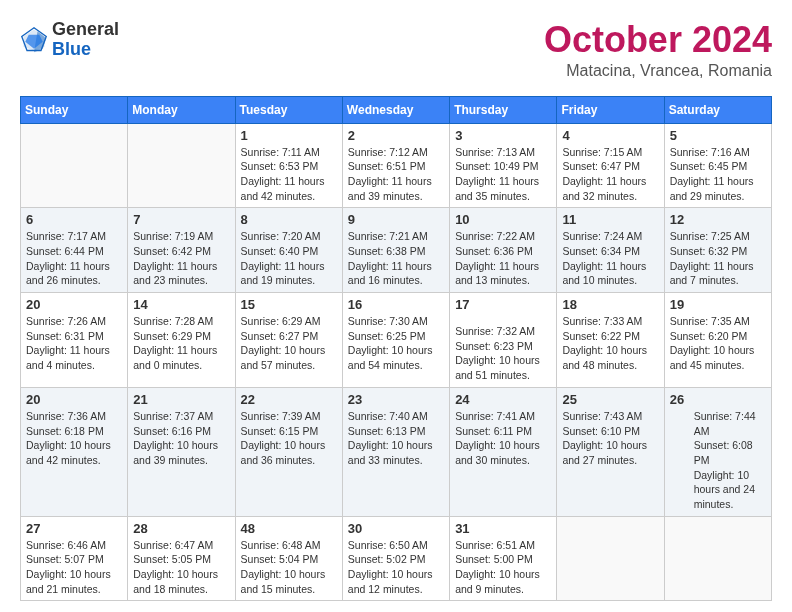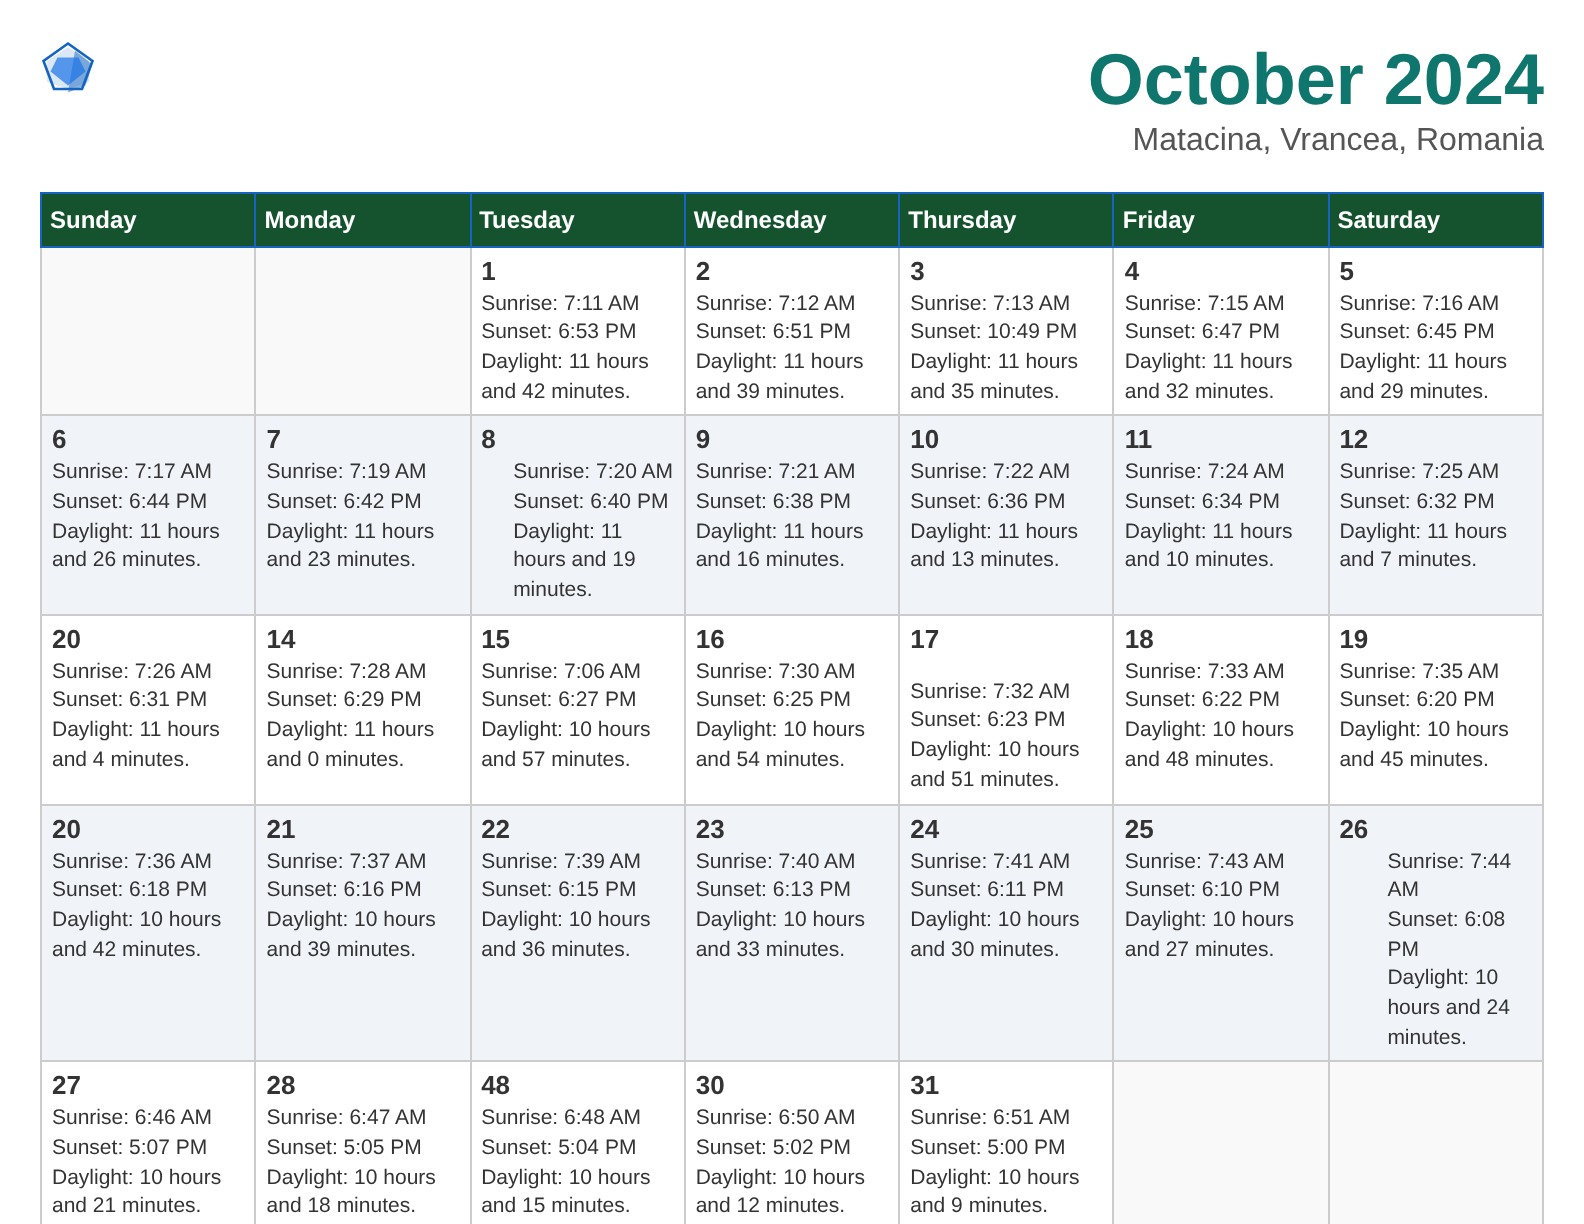--- a/index.html
+++ b/index.html
@@ -31,35 +31,35 @@
     .logo-icon {
       width: 28px;
       height: 28px;
     }
     .title-block {
       text-align: right;
     }
     .month-title {
       font-size: 36px;
       font-weight: bold;
-      color: #0f766e;
+      color: #be185d;
       line-height: 1.1;
     }
     .location-title {
       font-size: 16px;
       color: #555;
       margin-top: 2px;
     }
     .calendar {
       width: 100%;
       border-collapse: collapse;
       font-size: 11px;
     }
     .calendar th {
-      background: #14532d;
+      background: #3b82f6;
       color: #fff;
       padding: 6px 4px;
       text-align: left;
       font-size: 12px;
       font-weight: bold;
       border: 1px solid #1565c0;
     }
     .calendar td {
       border: 1px solid #ccc;
       vertical-align: top;
@@ -91,20 +91,24 @@
 <body>
 
 <div class="header">
   <div class="logo">
     <svg class="logo-icon" viewBox="0 0 32 32">
       <polygon points="16,4 28,12 28,24 16,28 4,24 4,12" fill="#1565c0" opacity="0.15"></polygon>
       <polygon points="20,6 30,14 26,26 16,30" fill="#1565c0" opacity="0.5"></polygon>
       <polygon points="16,2 30,12 24,28 8,28 2,12" fill="none" stroke="#1565c0" stroke-width="1.5"></polygon>
       <path d="M14 10 L22 10 L26 18 L16 26 L6 18 L10 10 Z" fill="#1a73e8" opacity="0.7"></path>
     </svg>
+    <div class="logo-text">
+      <div class="logo-general">General</div>
+      <div class="logo-blue">Blue</div>
+    </div>
   </div>
   <div class="title-block">
     <div class="month-title">October 2024</div>
     <div class="location-title">Matacina, Vrancea, Romania</div>
   </div>
 </div>
 
 <table class="calendar">
   <thead>
     <tr>
@@ -160,21 +164,21 @@
 Daylight: 11 hours and 26 minutes.</div>
         </td>
         <td>
           <span class="day-number">7</span>
           <div class="day-info" style="white-space: pre-line;">Sunrise: 7:19 AM
 Sunset: 6:42 PM
 Daylight: 11 hours and 23 minutes.</div>
         </td>
         <td>
           <span class="day-number">8</span>
-          <div class="day-info" style="white-space: pre-line; margin-left: 16px;">Sunrise: 7:20 AM
+          <div class="day-info" style="white-space: pre-line;">Sunrise: 7:20 AM
 Sunset: 6:40 PM
 Daylight: 11 hours and 19 minutes.</div>
         </td>
         <td>
           <span class="day-number">9</span>
           <div class="day-info" style="white-space: pre-line;">Sunrise: 7:21 AM
 Sunset: 6:38 PM
 Daylight: 11 hours and 16 minutes.</div>
         </td>
         <td>
@@ -204,21 +208,21 @@
 Daylight: 11 hours and 4 minutes.</div>
         </td>
         <td>
           <span class="day-number">14</span>
           <div class="day-info" style="white-space: pre-line;">Sunrise: 7:28 AM
 Sunset: 6:29 PM
 Daylight: 11 hours and 0 minutes.</div>
         </td>
         <td>
           <span class="day-number">15</span>
-          <div class="day-info" style="white-space: pre-line;">Sunrise: 7:06 AM
+          <div class="day-info" style="white-space: pre-line;">Sunrise: 6:29 AM
 Sunset: 6:27 PM
 Daylight: 10 hours and 57 minutes.</div>
         </td>
         <td>
           <span class="day-number">16</span>
           <div class="day-info" style="white-space: pre-line;">Sunrise: 7:30 AM
 Sunset: 6:25 PM
 Daylight: 10 hours and 54 minutes.</div>
         </td>
         <td>

